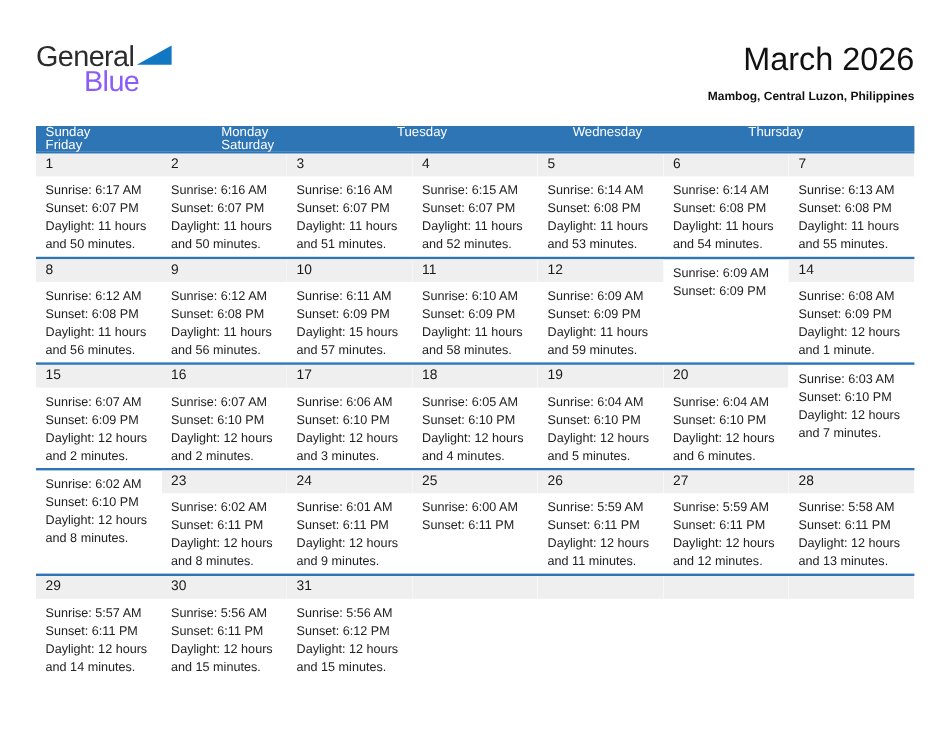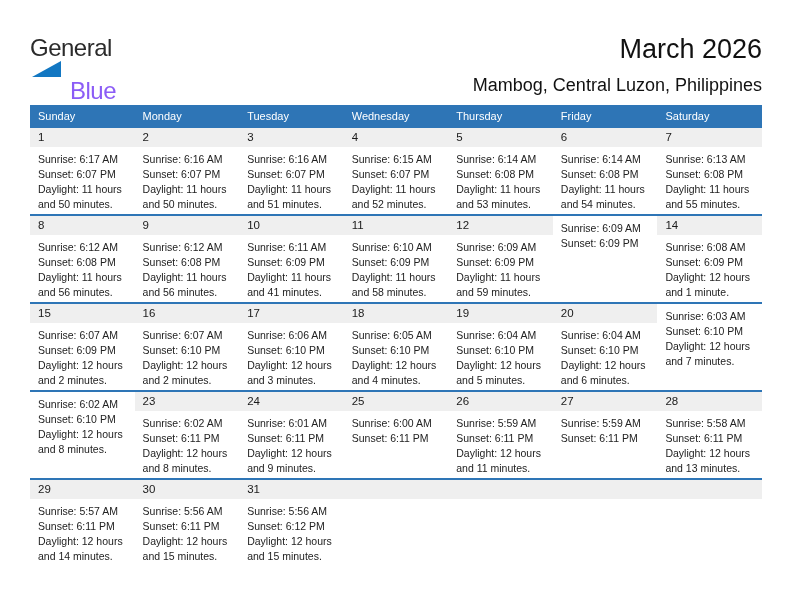--- a/index.html
+++ b/index.html
@@ -1,33 +1,33 @@
 <!DOCTYPE html>
 <html><head>
 <meta charset="utf-8">
 <style>
   html,body{margin:0;padding:0;background:#ffffff;}
   body{font-family:"Liberation Sans", sans-serif;}
   .page{position:relative;width:792px;height:612px;background:#ffffff;overflow:hidden;}
 
   
   .logo{position:absolute;left:30px;top:36px;line-height:1;}
-  .logo-top{display:flex;align-items:flex-start;flex-direction:column;}
+  .logo-top{display:flex;align-items:center;}
   .logo-general{font-size:24px;color:#2b2b2b;letter-spacing:-0.5px;}
   .logo-tri{margin-left:2px;margin-bottom:1px;}
   .logo-blue{font-size:24px;color:#8b5cf6;letter-spacing:-0.5px;margin-top:-3px;margin-left:40px;}
 
   
   .title-block{position:absolute;right:30px;top:34px;text-align:right;}
   .month-title{font-size:27px;color:#111111;font-weight:400;}
-  .location{font-size:18px;color:#111111;font-weight:400;margin-top:10px;}
+  .location{font-size:10px;color:#111111;font-weight:700;margin-top:10px;}
 
   
   .calendar{position:absolute;left:30px;top:105px;width:732px;}
-  .weekday-row{display:grid;grid-template-columns:repeat(7,1fr);background:#2e75b6;height:21px;align-items:center;}
+  .weekday-row{display:grid;grid-template-columns:repeat(5,1fr);background:#2e75b6;height:21px;align-items:center;}
   .weekday-cell{color:#ffffff;font-size:11px;padding-left:8px;overflow:hidden;white-space:nowrap;}
   .week-row{display:grid;grid-template-columns:repeat(7,1fr);border-top:2px solid #2e75b6;height:86px;}
   .day-cell{overflow:hidden;}
   .day-num{background:#efefef;font-size:11.5px;color:#1a1a1a;padding:3px 0 2px 8px;height:14px;}
   .day-info{padding:5px 5px 0 8px;font-size:10.5px;line-height:15px;color:#222222;}
 </style>
 </head>
 <body>
 
 <div class="page">
@@ -133,21 +133,21 @@
               <div>Sunrise: 6:12 AM</div>
               <div>Sunset: 6:08 PM</div>
               <div>Daylight: 11 hours and 56 minutes.</div>
             </div>
           </div>
           <div class="day-cell">
             <div class="day-num">10</div>
             <div class="day-info">
               <div>Sunrise: 6:11 AM</div>
               <div>Sunset: 6:09 PM</div>
-              <div>Daylight: 11 hours and 41 minutes.</div>
+              <div>Daylight: 15 hours and 57 minutes.</div>
             </div>
           </div>
           <div class="day-cell">
             <div class="day-num">11</div>
             <div class="day-info">
               <div>Sunrise: 6:10 AM</div>
               <div>Sunset: 6:09 PM</div>
               <div>Daylight: 11 hours and 58 minutes.</div>
             </div>
           </div>
@@ -268,20 +268,21 @@
               <div>Sunrise: 5:59 AM</div>
               <div>Sunset: 6:11 PM</div>
               <div>Daylight: 12 hours and 11 minutes.</div>
             </div>
           </div>
           <div class="day-cell">
             <div class="day-num">27</div>
             <div class="day-info">
               <div>Sunrise: 5:59 AM</div>
               <div>Sunset: 6:11 PM</div>
+              <div>Daylight: 12 hours and 12 minutes.</div>
             </div>
           </div>
           <div class="day-cell">
             <div class="day-num">28</div>
             <div class="day-info">
               <div>Sunrise: 5:58 AM</div>
               <div>Sunset: 6:11 PM</div>
               <div>Daylight: 12 hours and 13 minutes.</div>
             </div>
           </div>

